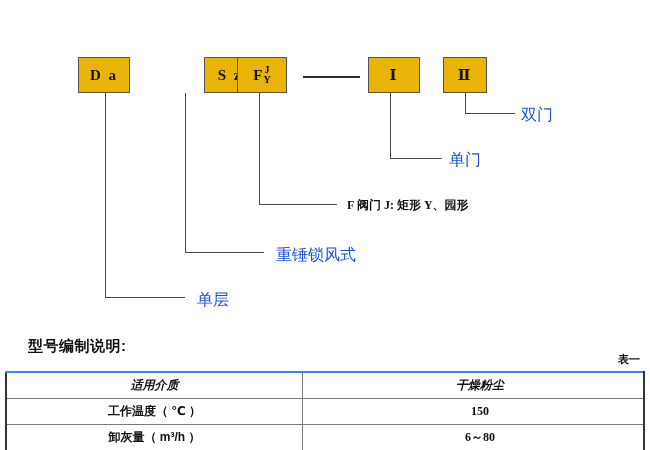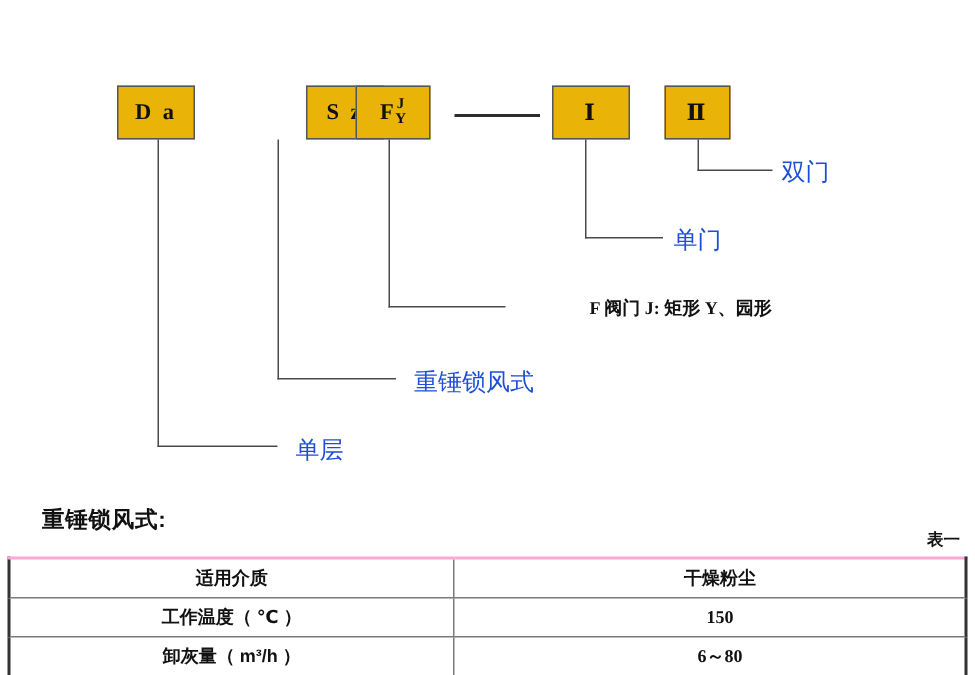--- a/index.html
+++ b/index.html
@@ -125,21 +125,21 @@
     border: 1px solid #7a7a7a;
     height: 25px;
     text-align: center;
     vertical-align: middle;
     font-family: "Liberation Sans", "DejaVu Sans", sans-serif;
     font-size: 12px;
     font-weight: bold;
     color: #111111;
     padding: 0;
   }
-  #perf-table .outer-top    { border-top: 2px solid #f9a8d4; }
+  #perf-table .outer-top    { border-top: 2px solid #3b82f6; font-style: italic; }
   #perf-table .outer-bottom { border-bottom: 2px solid #333333; }
   #perf-table .outer-left   { border-left: 2px solid #333333; }
   #perf-table .outer-right  { border-right: 2px solid #333333; }
   #perf-table td.label-col  { width: 295px; }
   #perf-table td.value-col  { font-family: "Liberation Serif", "DejaVu Serif", serif; padding-left: 14px; }
 </style>
 </head>
 <body>
 
 <div class="canvas">
@@ -176,31 +176,31 @@
   <div class="vline" style="left:465px; top:93px; height:21px;"></div>
   <div class="hline" style="left:465px; top:113px; width:50px;"></div>
   <div class="annot" style="left:521px; top:105px;">双门</div>
 
   <div class="vline" style="left:390px; top:93px; height:66px;"></div>
   <div class="hline" style="left:390px; top:158px; width:52px;"></div>
   <div class="annot" style="left:449px; top:150px;">单门</div>
 
   <div class="vline" style="left:259px; top:93px; height:112px;"></div>
   <div class="hline" style="left:259px; top:204px; width:78px;"></div>
-  <div class="annot-serif" style="left:347px; top:197px;margin-left:46px;">F 阀门 J: 矩形  Y、园形</div>
+  <div class="annot-serif" style="left:347px; top:197px;">F 阀门 J: 矩形  Y、园形</div>
 
   <div class="vline" style="left:185px; top:93px; height:160px;"></div>
   <div class="hline" style="left:185px; top:252px; width:79px;"></div>
   <div class="annot" style="left:276px; top:245px;">重锤锁风式</div>
 
   <div class="vline" style="left:105px; top:93px; height:205px;"></div>
   <div class="hline" style="left:105px; top:297px; width:80px;"></div>
   <div class="annot" style="left:197px; top:290px;">单层</div>
 
-  <div class="section-title" id="perf-title">重锤锁风式:</div>
+  <div class="section-title" id="perf-title">型号编制说明:</div>
 
   <div id="table-caption">表一</div>
 
   <table id="perf-table">
     <tbody>
       <tr>
         <td class="label-col outer-top outer-left">适用介质</td>
         <td class="value-col outer-top outer-right">干燥粉尘</td>
       </tr>
       <tr>

